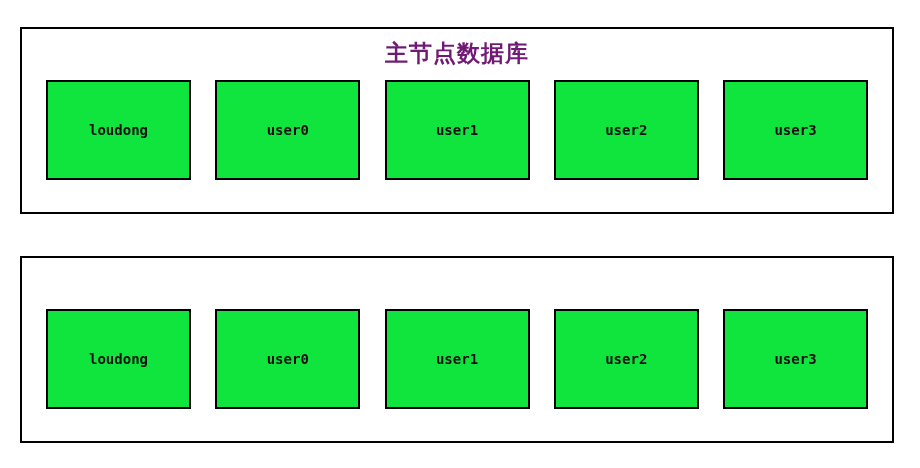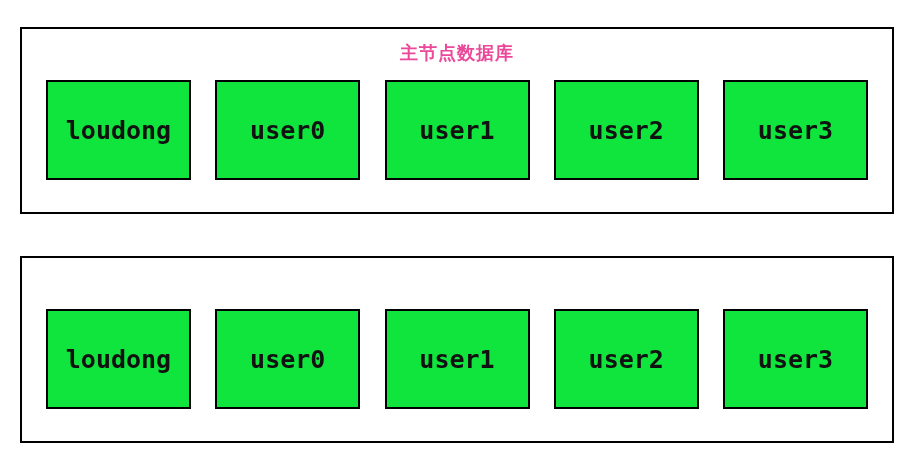--- a/index.html
+++ b/index.html
@@ -22,23 +22,23 @@
     height: 183px;
     border: 2px solid #000000;
     background: #ffffff;
     box-sizing: content-box;
   }
   .group.master { top: 27px; }
   .group.slave  { top: 256px; }
   .group-title {
     margin-top: 9px;
     text-align: center;
-    font-size: 18px;
+    font-size: 23px;
     font-weight: bold;
-    color: #ec4899;
+    color: #701a75;
     letter-spacing: 1px;
     line-height: 30px;
   }
   .row {
     position: absolute;
     left: 0;
     top: 51px;
     width: 100%;
     padding: 0 24px;
     box-sizing: border-box;
@@ -47,21 +47,21 @@
   }
   .box {
     width: 141px;
     height: 96px;
     background: var(--box-fill, #0FE53C);
     border: 2px solid #000000;
     display: flex;
     align-items: center;
     justify-content: center;
     font-family: "DejaVu Sans Mono", monospace;
-    font-size: 25px;
+    font-size: 14px;
     font-weight: bold;
     color: #111111;
   }
 </style>
 </head>
 <body>
 
 <div class="canvas">
 
   <section class="group master">

